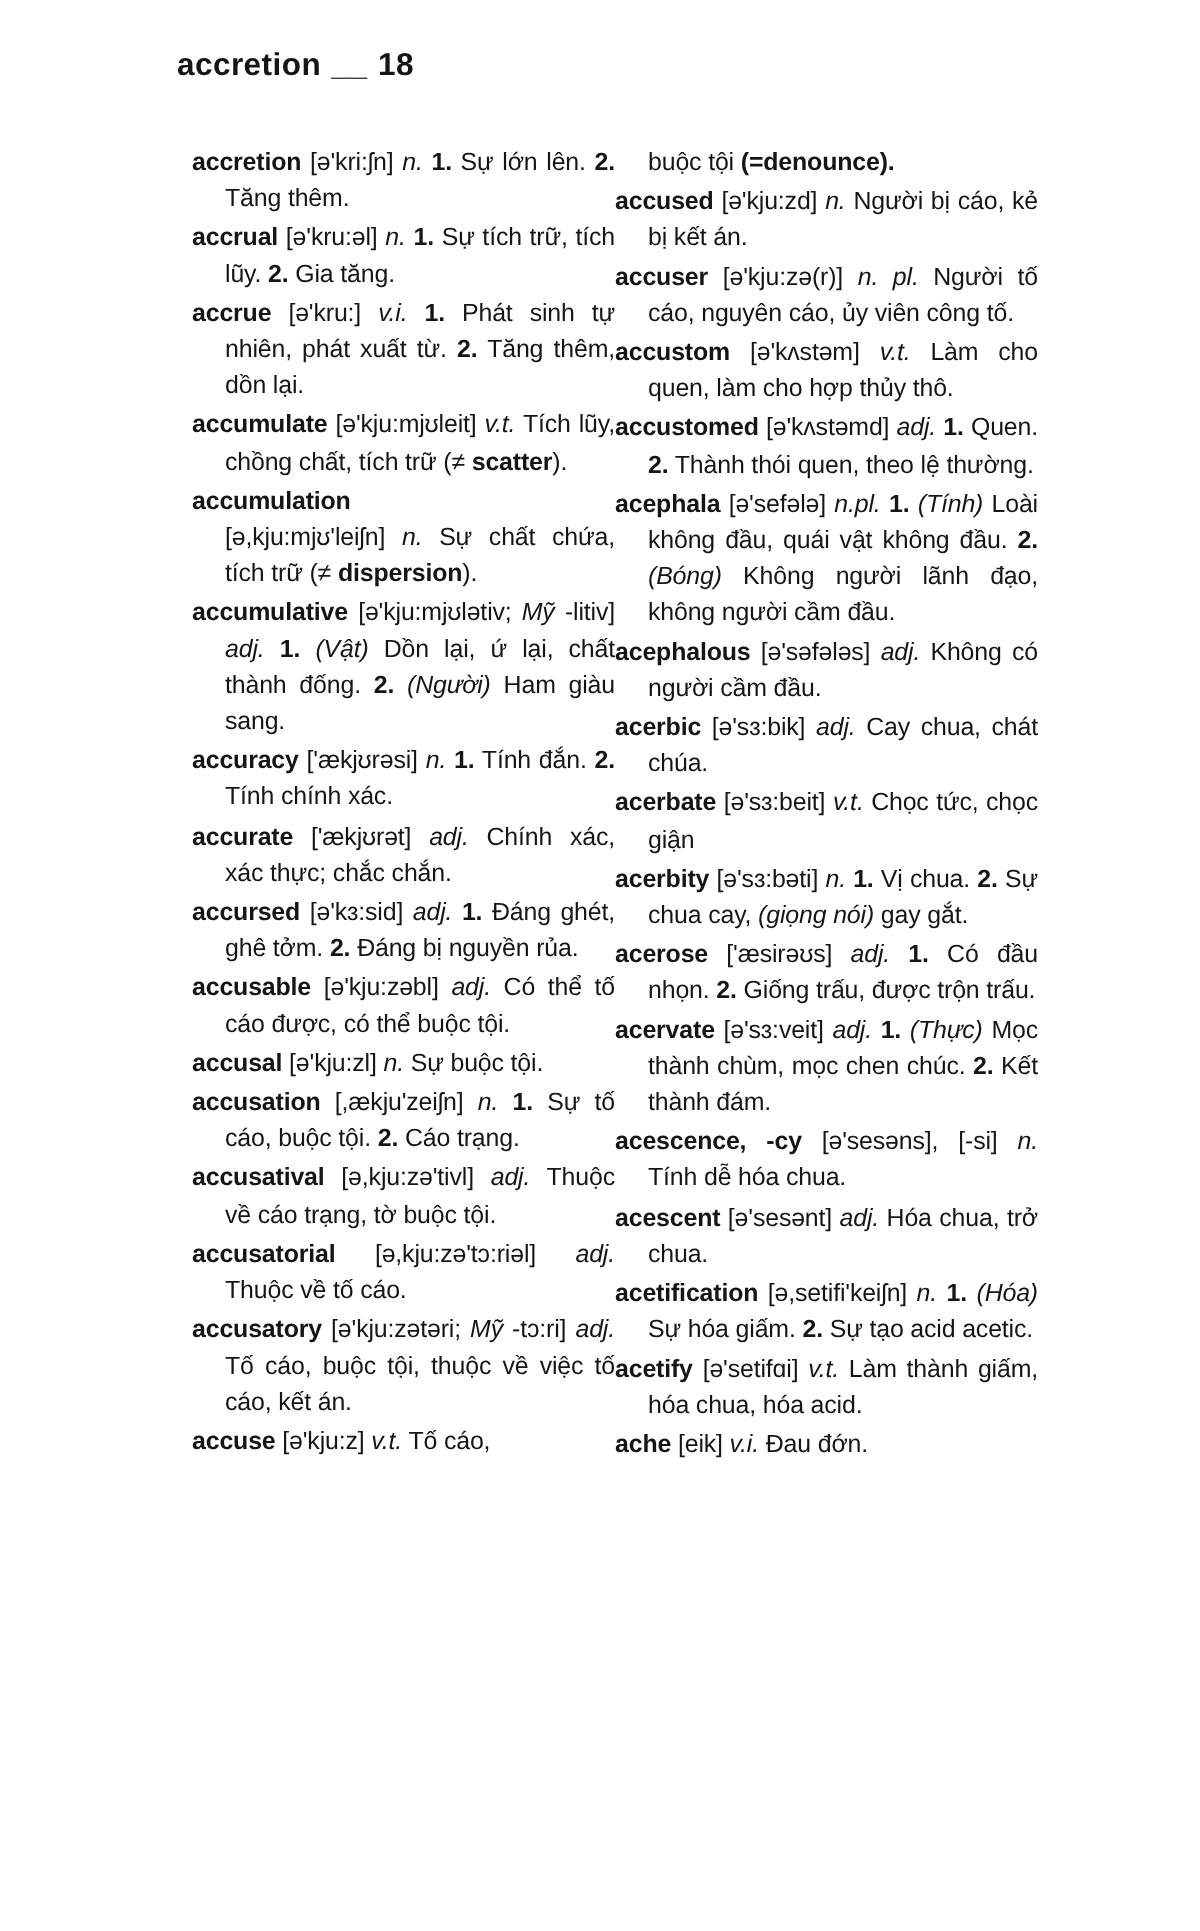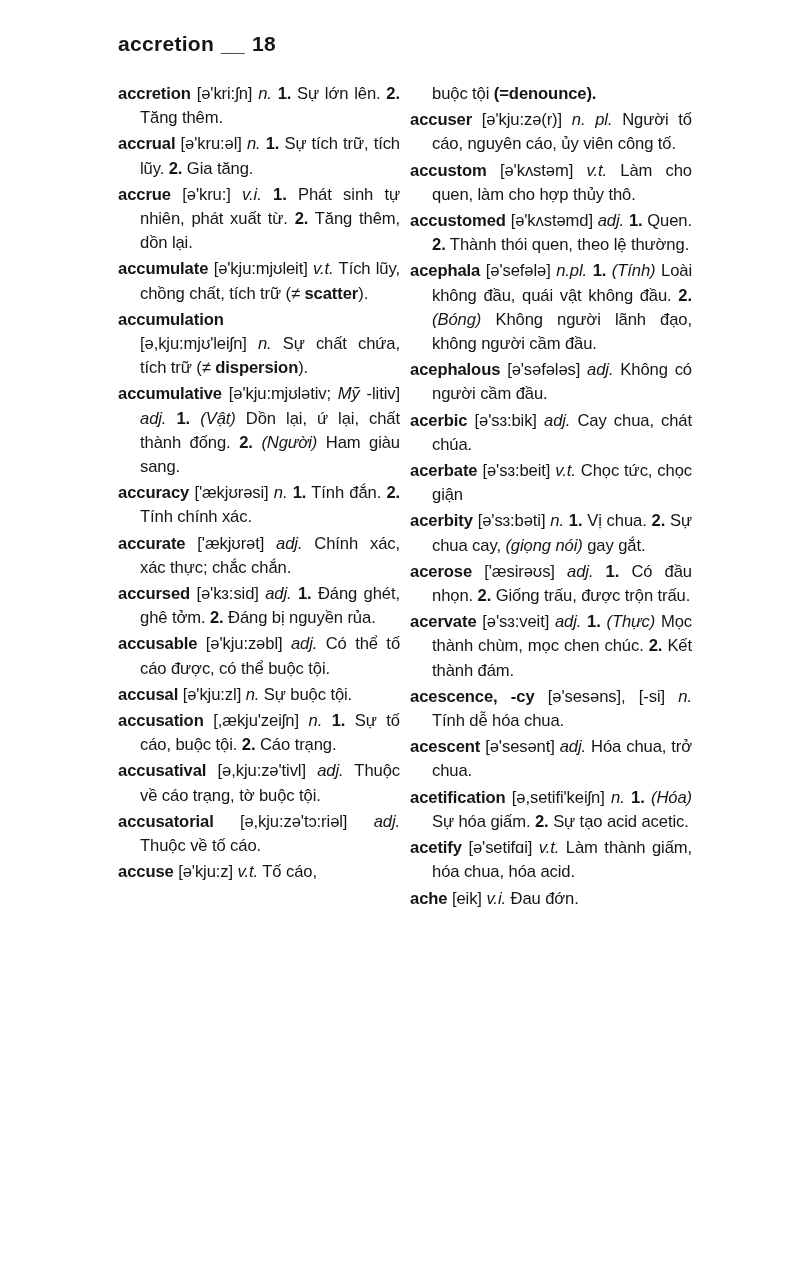--- a/index.html
+++ b/index.html
@@ -17,24 +17,24 @@
     left: 118px;
     top: 32px;
     font-size: 21px;
     font-weight: bold;
     letter-spacing: 0.3px;
   }
   .header .sep { margin: 16px 7px; }
   .columns {
     position: absolute;
     left: 118px;
-    top: 82px;
+    top: 96px;
     width: 574px;
     display: flex;
-    gap: 10px;
+    justify-content: flex-end;
   }
   .col {
     width: 282px;
     font-size: 16.6px;
     line-height: 24.2px;
     letter-spacing: -0.1px;
   }
   .entry {
     margin: 0 0 2px 0;
     text-align: justify;
@@ -61,24 +61,26 @@
         <p class="entry"><span class="s-hw">accumulation</span><br><span>[ə,kju:mjʊ'leiʃn] </span><span class="s-i">n.</span><span> Sự chất chứa, tích trữ (≠ </span><span class="s-b">dispersion</span><span>).</span></p>
         <p class="entry"><span class="s-hw">accumulative</span><span> [ə'kju:mjʊlətiv; </span><span class="s-i">Mỹ</span><span> -litiv] </span><span class="s-i">adj.</span><span> </span><span class="s-b">1.</span><span> </span><span class="s-i">(Vật)</span><span> Dồn lại, ứ lại, chất thành đống. </span><span class="s-b">2.</span><span> </span><span class="s-i">(Người)</span><span> Ham giàu sang.</span></p>
         <p class="entry"><span class="s-hw">accuracy</span><span> ['ækjʊrəsi] </span><span class="s-i">n.</span><span> </span><span class="s-b">1.</span><span> Tính đắn. </span><span class="s-b">2.</span><span> Tính chính xác.</span></p>
         <p class="entry"><span class="s-hw">accurate</span><span> ['ækjʊrət] </span><span class="s-i">adj.</span><span> Chính xác, xác thực; chắc chắn.</span></p>
         <p class="entry"><span class="s-hw">accursed</span><span> [ə'kɜ:sid] </span><span class="s-i">adj.</span><span> </span><span class="s-b">1.</span><span> Đáng ghét, ghê tởm. </span><span class="s-b">2.</span><span> Đáng bị nguyền rủa.</span></p>
         <p class="entry"><span class="s-hw">accusable</span><span> [ə'kju:zəbl] </span><span class="s-i">adj.</span><span> Có thể tố cáo được, có thể buộc tội.</span></p>
         <p class="entry"><span class="s-hw">accusal</span><span> [ə'kju:zl] </span><span class="s-i">n.</span><span> Sự buộc tội.</span></p>
         <p class="entry"><span class="s-hw">accusation</span><span> [,ækju'zeiʃn] </span><span class="s-i">n.</span><span> </span><span class="s-b">1.</span><span> Sự tố cáo, buộc tội. </span><span class="s-b">2.</span><span> Cáo trạng.</span></p>
         <p class="entry"><span class="s-hw">accusatival</span><span> [ə,kju:zə'tivl] </span><span class="s-i">adj.</span><span> Thuộc về cáo trạng, tờ buộc tội.</span></p>
         <p class="entry"><span class="s-hw">accusatorial</span><span> [ə,kju:zə'tɔ:riəl] </span><span class="s-i">adj.</span><span> Thuộc về tố cáo.</span></p>
+        <p class="entry"><span class="s-hw">accusatory</span><span> [ə'kju:zətəri; </span><span class="s-i">Mỹ</span><span> -tɔ:ri] </span><span class="s-i">adj.</span><span> Tố cáo, buộc tội, thuộc về việc tố cáo, kết án.</span></p>
         <p class="entry"><span class="s-hw">accuse</span><span> [ə'kju:z] </span><span class="s-i">v.t.</span><span> Tố cáo,</span></p>
       </div>
     <div class="col">
         <p class="entry cont"><span>buộc tội </span><span class="s-b">(=denounce).</span></p>
+        <p class="entry"><span class="s-hw">accused</span><span> [ə'kju:zd] </span><span class="s-i">n.</span><span> Người bị cáo, kẻ bị kết án.</span></p>
         <p class="entry"><span class="s-hw">accuser</span><span> [ə'kju:zə(r)] </span><span class="s-i">n. pl.</span><span> Người tố cáo, nguyên cáo, ủy viên công tố.</span></p>
         <p class="entry"><span class="s-hw">accustom</span><span> [ə'kʌstəm] </span><span class="s-i">v.t.</span><span> Làm cho quen, làm cho hợp thủy thô.</span></p>
         <p class="entry"><span class="s-hw">accustomed</span><span> [ə'kʌstəmd] </span><span class="s-i">adj.</span><span> </span><span class="s-b">1.</span><span> Quen. </span><span class="s-b">2.</span><span> Thành thói quen, theo lệ thường.</span></p>
         <p class="entry"><span class="s-hw">acephala</span><span> [ə'sefələ] </span><span class="s-i">n.pl.</span><span> </span><span class="s-b">1.</span><span> </span><span class="s-i">(Tính)</span><span> Loài không đầu, quái vật không đầu. </span><span class="s-b">2.</span><span> </span><span class="s-i">(Bóng)</span><span> Không người lãnh đạo, không người cầm đầu.</span></p>
         <p class="entry"><span class="s-hw">acephalous</span><span> [ə'səfələs] </span><span class="s-i">adj.</span><span> Không có người cầm đầu.</span></p>
         <p class="entry"><span class="s-hw">acerbic</span><span> [ə'sɜ:bik] </span><span class="s-i">adj.</span><span> Cay chua, chát chúa.</span></p>
         <p class="entry"><span class="s-hw">acerbate</span><span> [ə'sɜ:beit] </span><span class="s-i">v.t.</span><span> Chọc tức, chọc giận</span></p>
         <p class="entry"><span class="s-hw">acerbity</span><span> [ə'sɜ:bəti] </span><span class="s-i">n.</span><span> </span><span class="s-b">1.</span><span> Vị chua. </span><span class="s-b">2.</span><span> Sự chua cay, </span><span class="s-i">(giọng nói)</span><span> gay gắt.</span></p>
         <p class="entry"><span class="s-hw">acerose</span><span> ['æsirəʊs] </span><span class="s-i">adj.</span><span> </span><span class="s-b">1.</span><span> Có đầu nhọn. </span><span class="s-b">2.</span><span> Giống trấu, được trộn trấu.</span></p>
         <p class="entry"><span class="s-hw">acervate</span><span> [ə'sɜ:veit] </span><span class="s-i">adj.</span><span> </span><span class="s-b">1.</span><span> </span><span class="s-i">(Thực)</span><span> Mọc thành chùm, mọc chen chúc. </span><span class="s-b">2.</span><span> Kết thành đám.</span></p>

